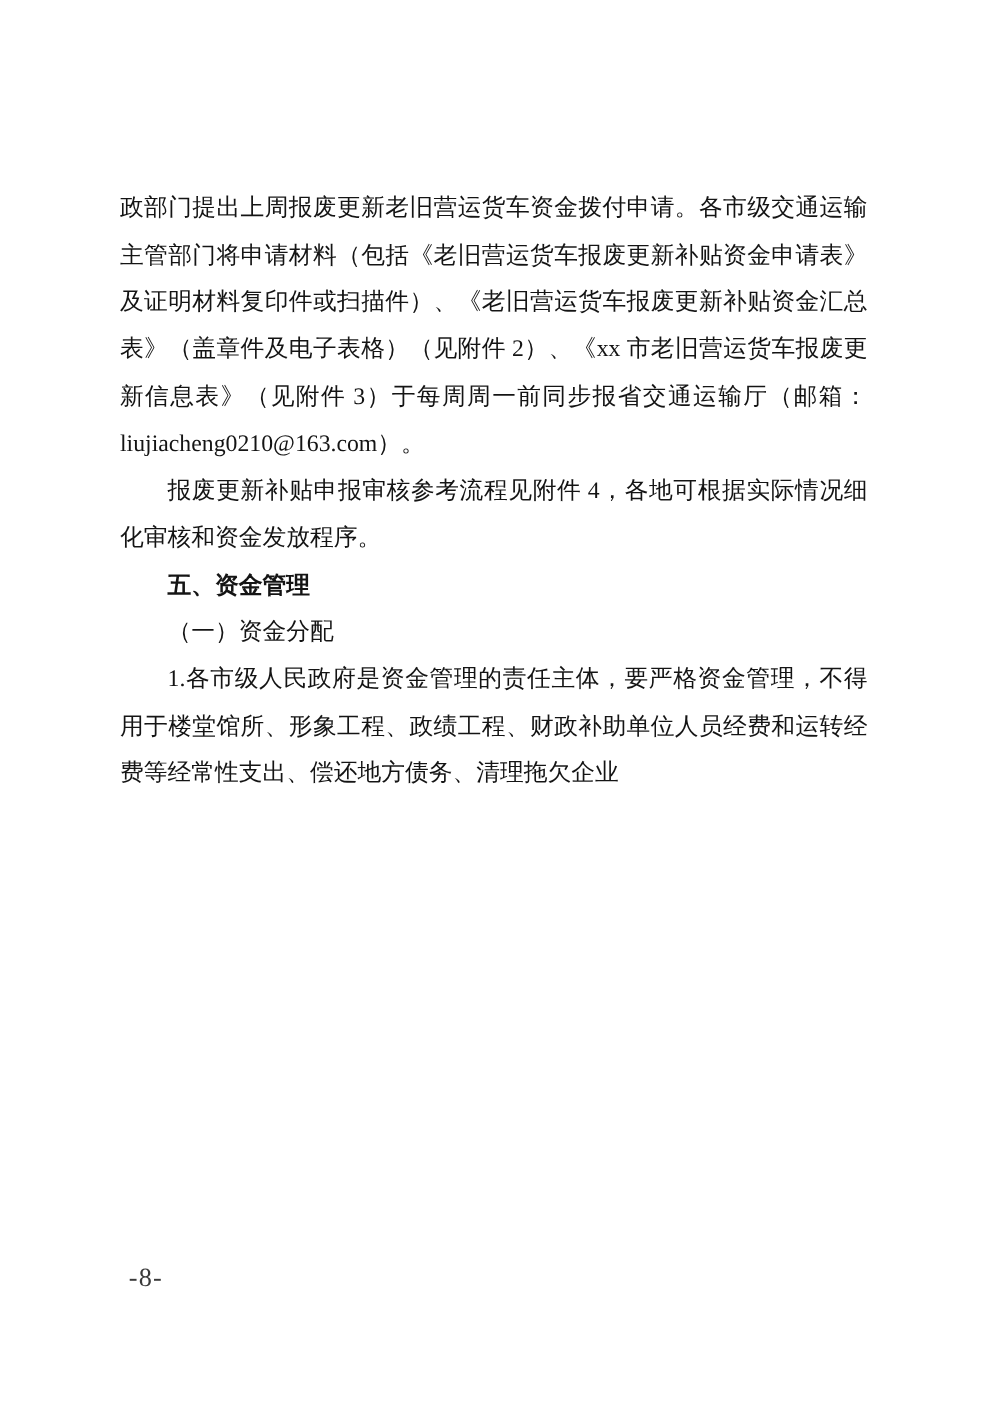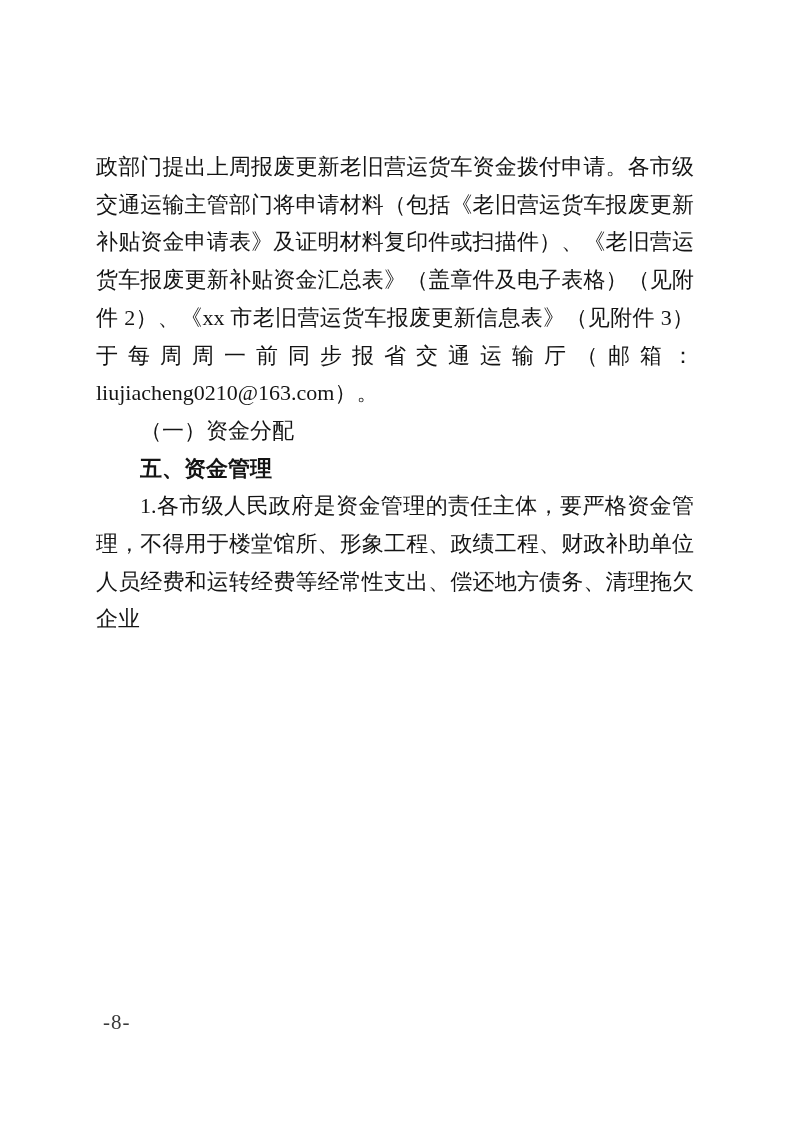--- a/index.html
+++ b/index.html
@@ -13,21 +13,21 @@
     height: 1122px;
     background: #ffffff;
     overflow: hidden;
   }
   .content {
     position: absolute;
     left: 96px;
     top: 148px;
     width: 598px;
     font-family: "Liberation Serif", "DejaVu Serif", serif;
-    font-size: 22px;
+    font-size: 19px;
     line-height: 37.7px;
     color: #141414;
     text-align: justify;
     text-align-last: left;
   }
   .para {
     margin: 0;
     padding: 0;
   }
   .indent {
@@ -52,18 +52,19 @@
     color: #3a3a3a;
     letter-spacing: 1px;
   }
 </style>
 </head>
 <body>
 
 <div class="page">
   <div class="content">
     <p class="para">政部门提出上周报废更新老旧营运货车资金拨付申请。各市级交通运输主管部门将申请材料（包括《老旧营运货车报废更新补贴资金申请表》及证明材料复印件或扫描件）、《老旧营运货车报废更新补贴资金汇总表》（盖章件及电子表格）（见附件 2）、《xx 市老旧营运货车报废更新信息表》（见附件 3）于每周周一前同步报省交通运输厅（邮箱：liujiacheng0210@163.com）。</p>
+    <p class="para indent">报废更新补贴申报审核参考流程见附件 4，各地可根据实际情况细化审核和资金发放程序。</p>
+    <p class="para heading-1">五、资金管理</p>
     <p class="para heading-2">（一）资金分配</p>
-    <p class="para heading-1">五、资金管理</p>
     <p class="para indent">1.各市级人民政府是资金管理的责任主体，要严格资金管理，不得用于楼堂馆所、形象工程、政绩工程、财政补助单位人员经费和运转经费等经常性支出、偿还地方债务、清理拖欠企业</p>
   </div>
   <div class="page-footer">-8-</div>
 </div>
 
 </body></html>

